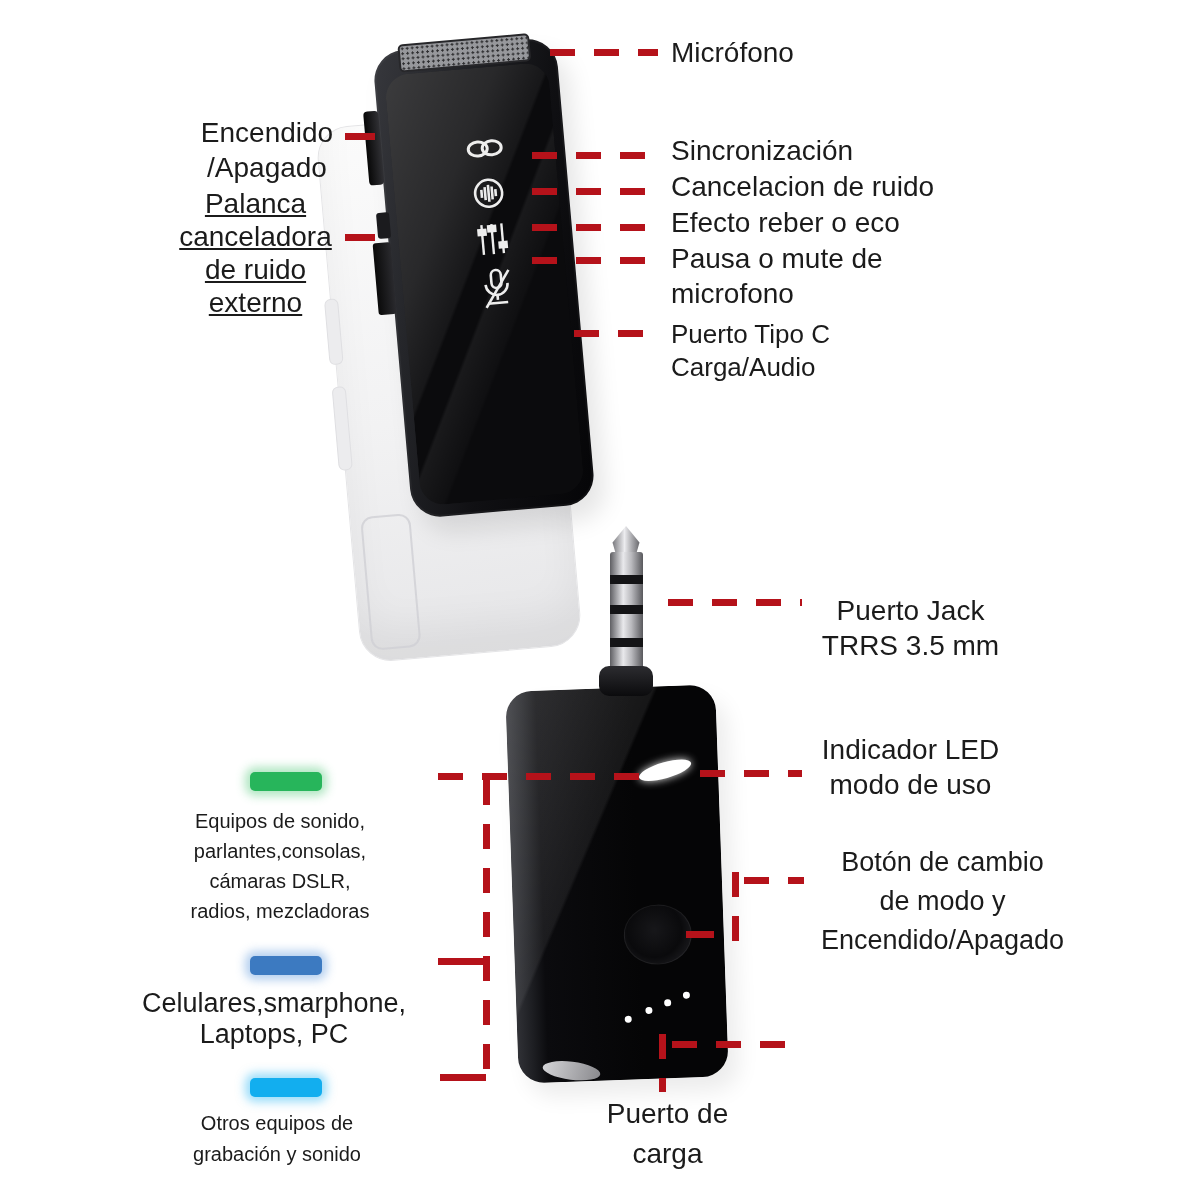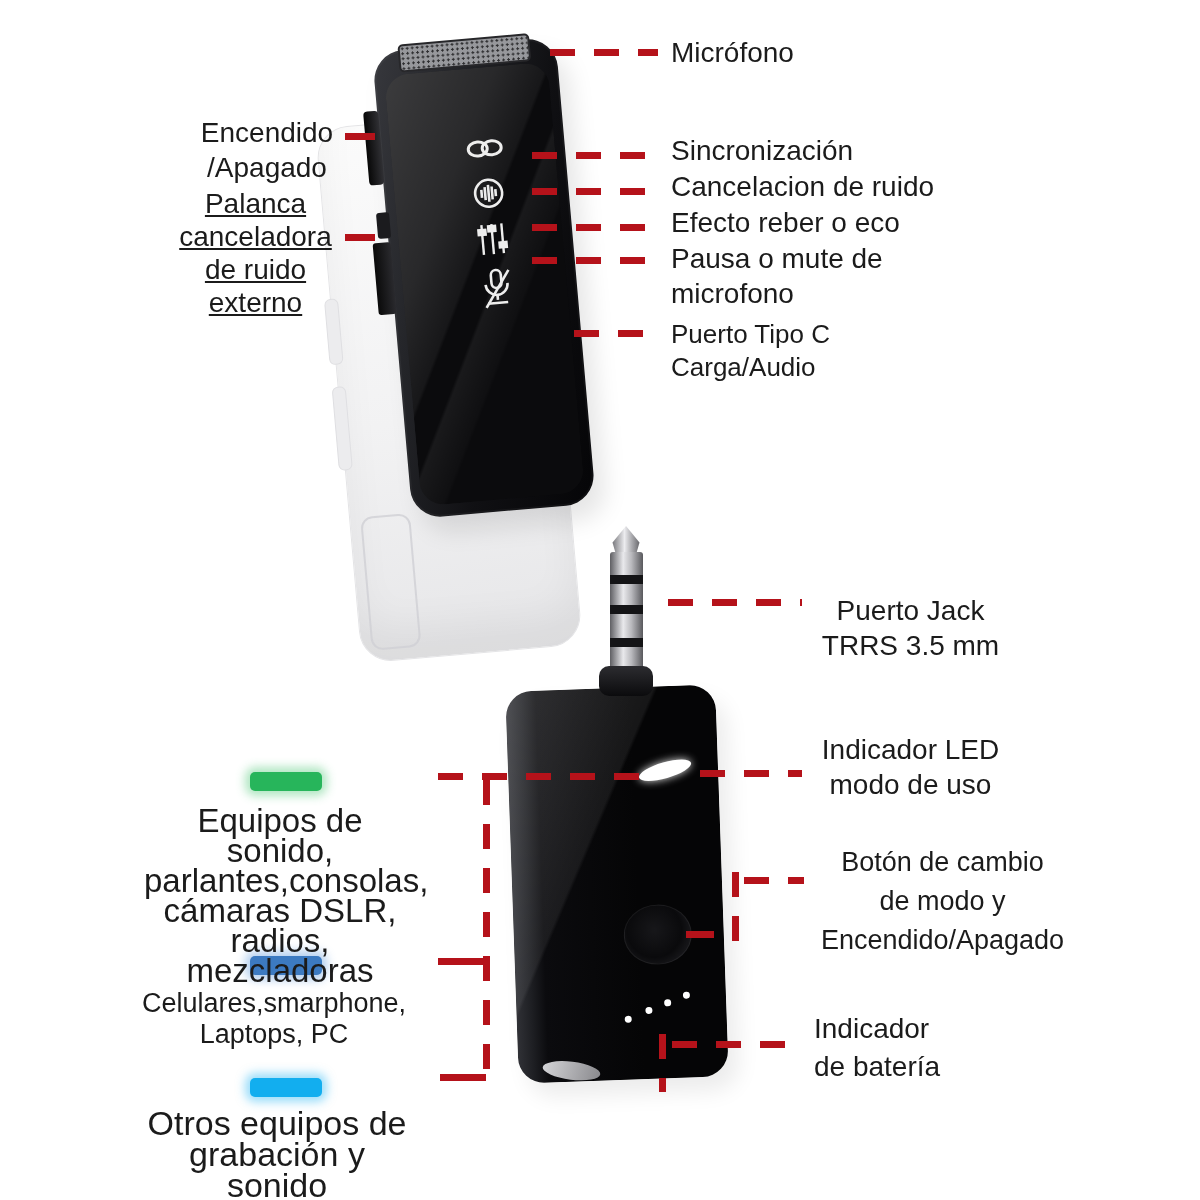--- a/index.html
+++ b/index.html
@@ -185,25 +185,25 @@
   <div class="lbl sm" style="left:671px;top:318px;">Puerto Tipo C
  Carga/Audio</div>
 
   <div class="lbl c" style="left:808px;top:593px;width:205px;">Puerto Jack
 TRRS 3.5 mm</div>
   <div class="lbl c" style="left:803px;top:732px;width:215px;">Indicador LED
 modo de uso</div>
   <div class="lbl c" style="left:820px;top:843px;width:245px;font-size:27px;line-height:39px;">Botón de cambio
 de modo y
 Encendido/Apagado</div>
-  <div class="lbl" style="left:814px;top:1010px;line-height:38px;">Indicador
-de batería</div>
-
-  <div class="lbl c" style="left:144px;top:806px;width:272px;font-size:33px;line-height:30px;">Equipos de sonido,
+  <div class="lbl c" style="left:585px;top:1094px;width:165px;line-height:40px;">Puerto de
+carga</div>
+
+  <div class="lbl c" style="left:144px;top:806px;width:272px;font-size:20px;line-height:30px;">Equipos de sonido,
 parlantes,consolas,
 cámaras DSLR,
 radios, mezcladoras</div>
   <div class="lbl c" style="left:124px;top:988px;width:300px;font-size:27px;line-height:31px;">Celulares,smarphone,
 Laptops, PC</div>
-  <div class="lbl c" style="left:138px;top:1108px;width:278px;font-size:34px;line-height:31px;">Otros equipos de
+  <div class="lbl c" style="left:138px;top:1108px;width:278px;font-size:20px;line-height:31px;">Otros equipos de
 grabación y sonido</div>
 
 </div>
 
 </body></html>

